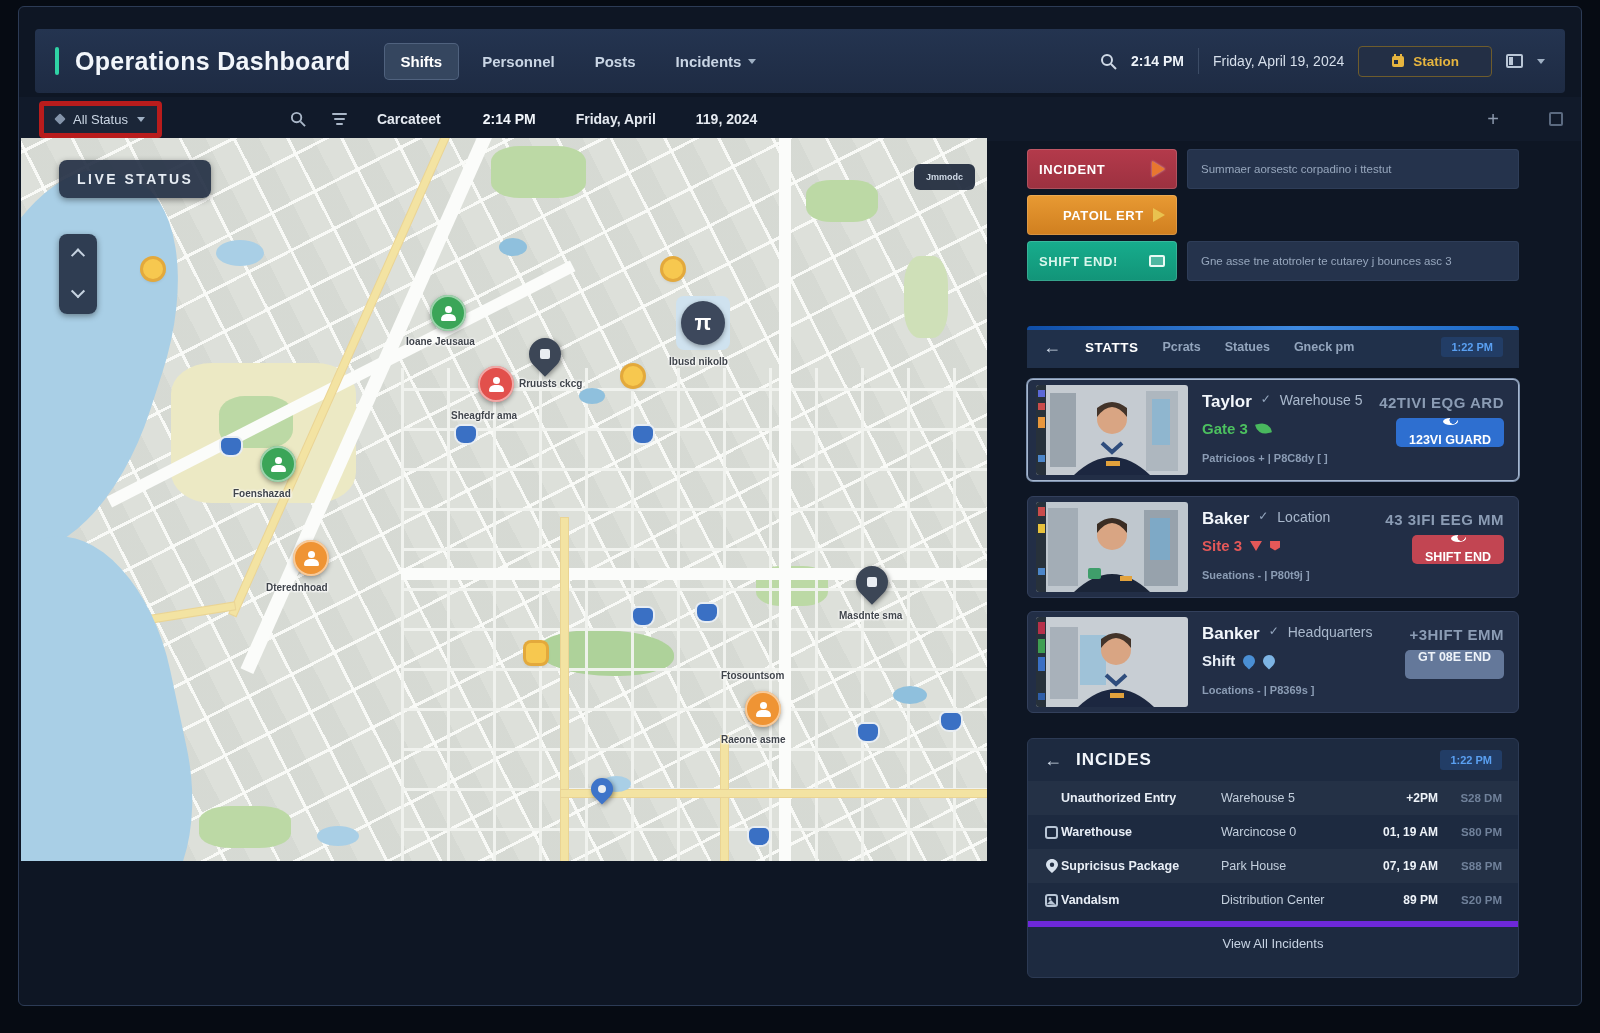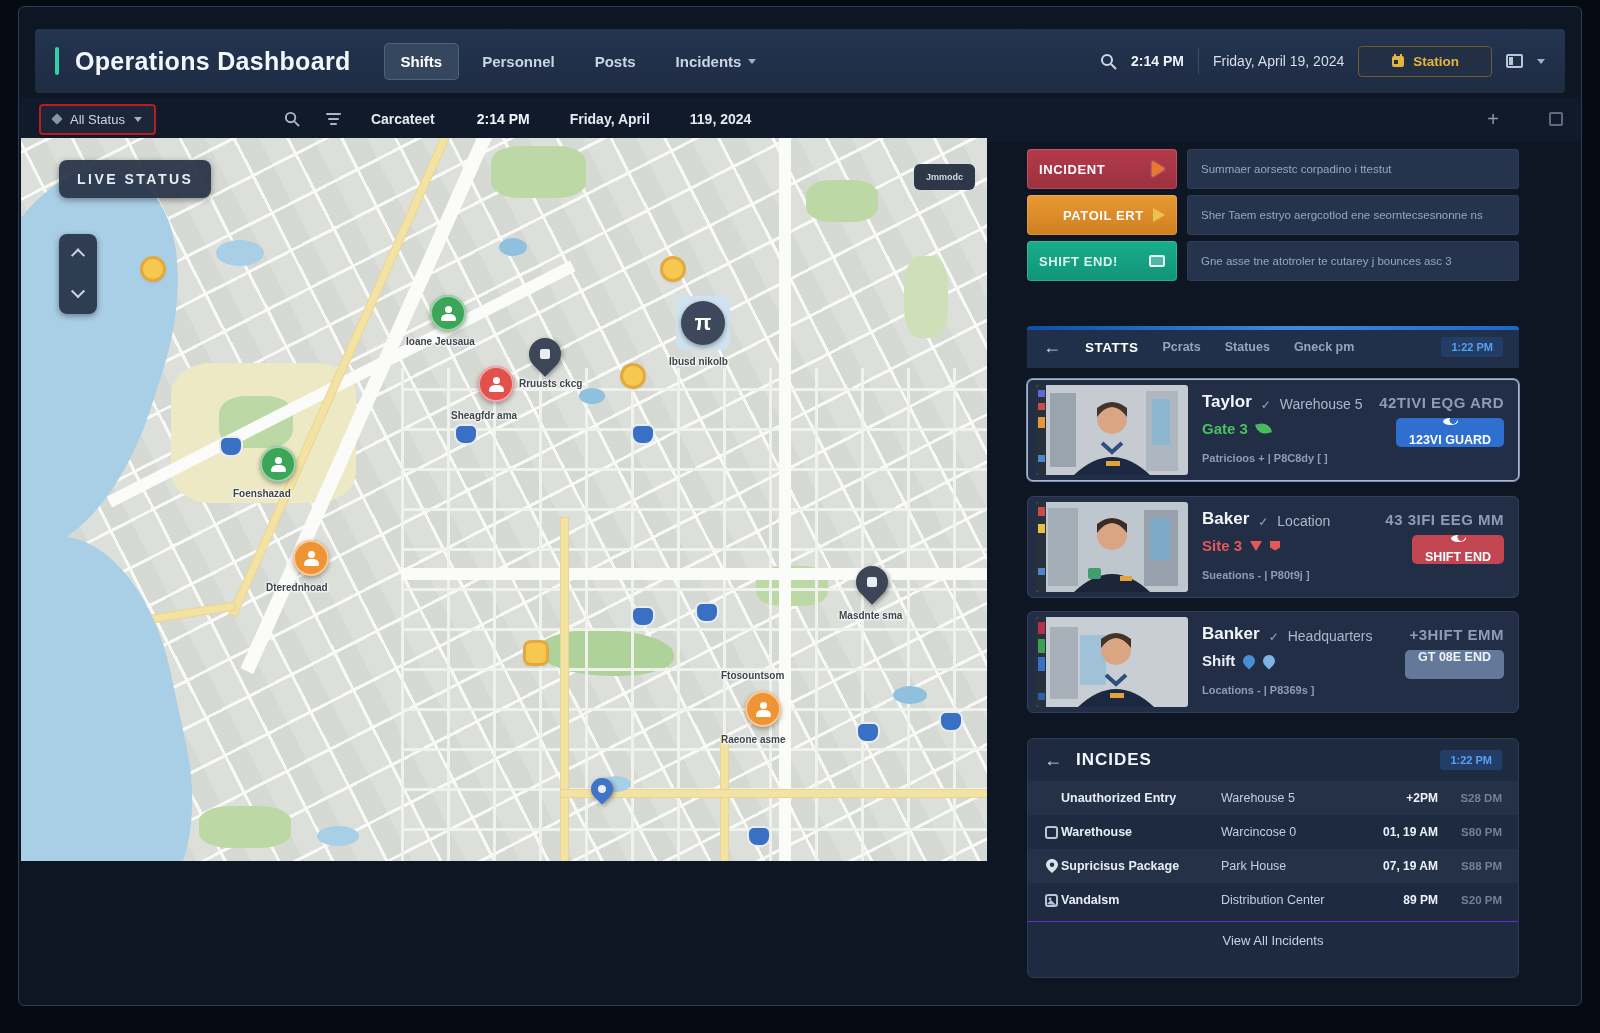--- a/index.html
+++ b/index.html
@@ -17,21 +17,21 @@
   .clock { color:#eef3f9; font-size:14px; font-weight:bold; }
   .vsep { width:1px; height:26px; background:#3c4c66; }
   .date { color:#d6dfeb; font-size:14px; }
   .station-btn { display:flex; align-items:center; gap:8px; border:1px solid #6e5c2c; background:#232f45; border-radius:4px; padding:7px 32px; color:#e6b53f; font-size:13.5px; font-weight:bold; }
   .win-ico { width:17px; height:14px; border:2px solid #b9c6d6; border-radius:2px; position:relative; }
   .win-ico::after { content:""; position:absolute; left:1px; top:1px; bottom:1px; width:4px; background:#b9c6d6; }
   .caret { width:0; height:0; border-style:solid; border-width:5px 4px 0 4px; border-color:#9fb0c4 transparent transparent transparent; }
 
   
   .tbar { position:absolute; left:0; top:90px; width:1564px; height:44px; background:#111a2a; display:flex; align-items:center; padding:0 20px; }
-  .status-dd { display:flex; align-items:center; gap:9px; background:#1b2638; border:2px solid #b91c1c; border-radius:4px; padding:6px 12px; color:#cbd6e4; font-size:13px; }
+  .status-dd { display:flex; align-items:center; gap:9px; background:#1b2638; border:5px solid #b91c1c; border-radius:4px; padding:6px 12px; color:#cbd6e4; font-size:13px; }
   .diam { width:8px; height:8px; background:#8494aa; transform:rotate(45deg); border-radius:1px; }
   .tbar-icons { display:flex; align-items:center; gap:26px; margin-left:128px; }
   .filter-ico { display:flex; flex-direction:column; gap:3px; }
   .filter-ico span { height:2px; background:#aab7c8; border-radius:1px; display:block; }
   .filter-ico span:nth-child(1){width:15px;} .filter-ico span:nth-child(2){width:11px; margin-left:2px;} .filter-ico span:nth-child(3){width:7px; margin-left:4px;}
   .crumb { color:#e4e9f0; font-size:14px; font-weight:bold; margin-left:30px; }
   .tbar-time { color:#f2f6fb; font-size:14px; font-weight:bold; margin-left:42px; }
   .tbar-date { color:#e4e9f0; font-size:14px; font-weight:bold; margin-left:40px; }
   .tbar-right { margin-left:auto; display:flex; align-items:center; gap:50px; }
   .plus-ico { color:#8d9aae; font-size:20px; line-height:1; }
@@ -88,21 +88,21 @@
   .stats-bar { position:absolute; left:14px; top:319px; width:492px; height:42px; background:#20304a; border-radius:4px 4px 0 0; display:flex; align-items:center; padding:0 16px; gap:24px; }
   .stats-bar::before { content:""; position:absolute; left:0; top:0; right:0; height:4px; border-radius:4px 4px 0 0; background:linear-gradient(90deg,#0f4ea8,#3f8ae0 55%,#1b67c4); }
   .back-arrow { color:#cdd8e6; font-size:18px; font-weight:bold; }
   .stat-tab { color:#93a5bd; font-size:12.5px; font-weight:bold; }
   .stat-tab.active { color:#ffffff; font-size:13.5px; letter-spacing:.5px; }
   .time-badge { margin-left:auto; background:#223d66; color:#5aa0f2; font-size:11px; font-weight:bold; padding:4px 10px; border-radius:3px; }
 
   .pcard { position:absolute; left:14px; width:492px; height:102px; background:#222e46; border:1px solid #33405c; border-radius:6px; }
   .pcard.hl { border-color:#a7b8d0; box-shadow:0 0 0 1px #7d90ac; }
   .photo { position:absolute; left:8px; top:5px; width:152px; height:90px; border-radius:3px; overflow:hidden; }
-  .pc-name-row { position:absolute; left:174px; top:12px; display:flex; align-items:flex-end; gap:9px; }
+  .pc-name-row { position:absolute; left:174px; top:12px; display:flex; align-items:flex-start; gap:9px; }
   .pc-name { color:#f2f6fb; font-size:17px; font-weight:bold; }
   .pc-check { color:#93a5bd; font-size:12px; }
   .pc-site { color:#a9b8cc; font-size:14px; }
   .pc-note { position:absolute; right:14px; top:14px; color:#8b9cb4; font-size:15px; font-weight:bold; letter-spacing:.5px; }
   .pc-line2 { position:absolute; left:174px; top:40px; font-size:15px; font-weight:bold; display:flex; align-items:center; gap:8px; }
   .pc-line2.green { color:#4cc05f; } .pc-line2.red { color:#e45858; } .pc-line2.white { color:#e8eef6; }
   .leaf { width:15px; height:11px; background:#49b85e; border-radius:1px 11px 1px 11px; transform:rotate(-12deg); }
   .rflag { width:10px; height:10px; background:#e45858; clip-path:polygon(0 0,100% 0,100% 70%,50% 100%,0 70%); }
   .rtri { width:0; height:0; border-style:solid; border-width:10px 6px 0 6px; border-color:#e45858 transparent transparent transparent; }
   .bleaf { width:12px; height:12px; background:#4a8fd4; border-radius:50% 50% 0 50%; transform:rotate(45deg); }
@@ -115,21 +115,21 @@
   .inc-panel { position:absolute; left:14px; top:731px; width:492px; height:240px; background:#1d2a40; border:1px solid #2c3a54; border-radius:6px; }
   .inc-head { height:42px; display:flex; align-items:center; padding:0 16px; gap:14px; }
   .inc-title { color:#f2f6fb; font-size:17px; font-weight:bold; letter-spacing:1px; }
   .inc-row { height:34px; display:flex; align-items:center; padding:0 16px; gap:2px; }
   .inc-row:nth-child(odd) { background:rgba(255,255,255,.035); }
   .inc-ico { width:15px; display:flex; justify-content:center; }
   .inc-type { color:#e8eef6; font-size:12.5px; font-weight:bold; width:158px; }
   .inc-loc { color:#c3cfdd; font-size:12.5px; flex:1; }
   .inc-t1 { color:#eef3f9; font-size:12px; font-weight:bold; width:82px; text-align:right; }
   .inc-t2 { color:#70819a; font-size:11.5px; font-weight:bold; width:62px; text-align:right; }
-  .inc-foot { height:38px; display:flex; align-items:center; justify-content:center; color:#c6d2e2; font-size:13px; border-top:1px solid #6d28d9; margin-top:4px; }
+  .inc-foot { height:38px; display:flex; align-items:center; justify-content:center; color:#c6d2e2; font-size:13px; border-top:6px solid #6d28d9; margin-top:4px; }
 </style>
 </head>
 <body>
 
 <div class="window">
 
   <div class="hdr">
     <div class="accent"></div>
     <div class="title">Operations Dashboard</div>
     <div class="tabs">
@@ -298,21 +298,20 @@
         <span>INCIDENT</span>
         <span class="play-tri"></span>
       </div>
       <div class="alert-desc">Summaer aorsestc corpadino i ttestut</div>
     </div>
     <div class="alert-row" style="top:188px;">
       <div class="alert-btn orange">
         <span>PATOIL ERT</span>
         <span class="arrow-tri"></span>
       </div>
-      <div class="alert-desc">Sher Taem estryo aergcotlod ene seorntecsesnonne ns</div>
     </div>
     <div class="alert-row" style="top:234px;">
       <div class="alert-btn teal">
         <span>SHIFT END!</span>
         <span class="mon-ico"></span>
       </div>
       <div class="alert-desc">Gne asse tne atotroler te cutarey j bounces asc 3</div>
     </div>
 
     <div class="stats-bar">

